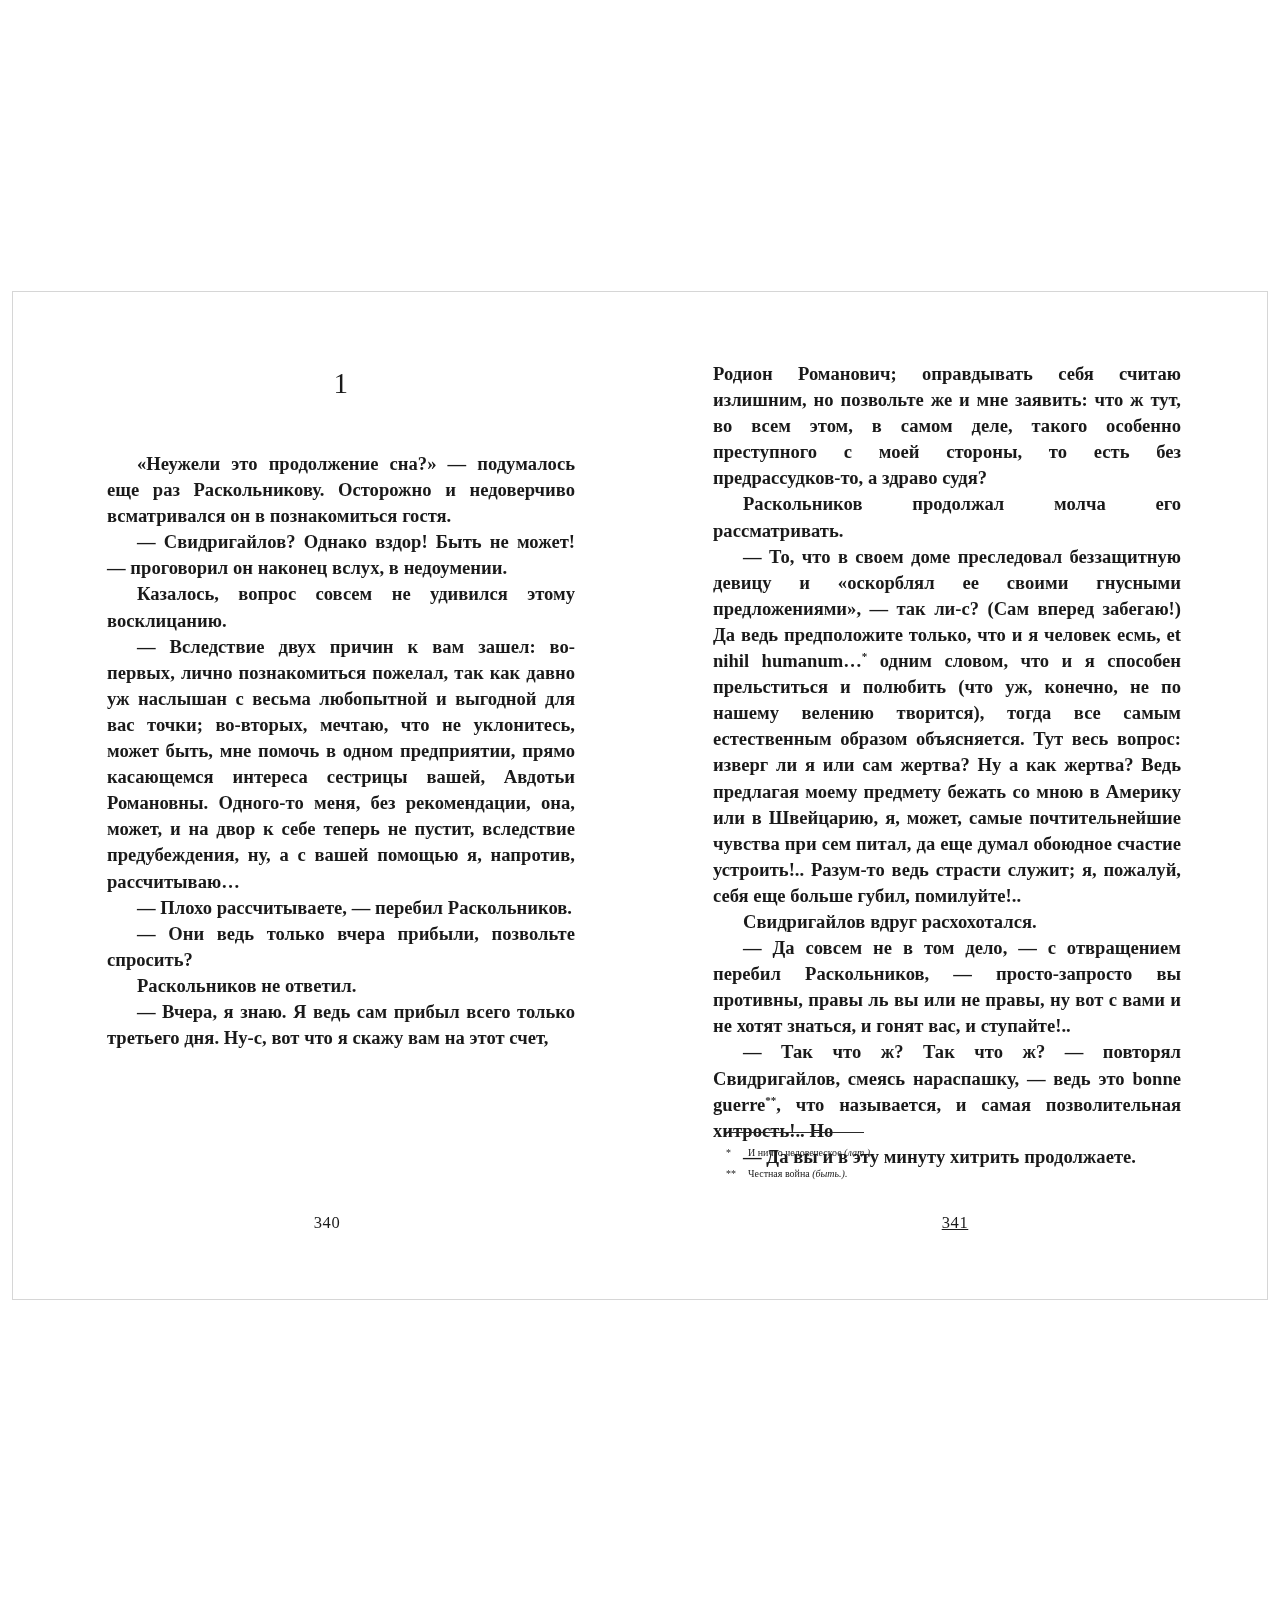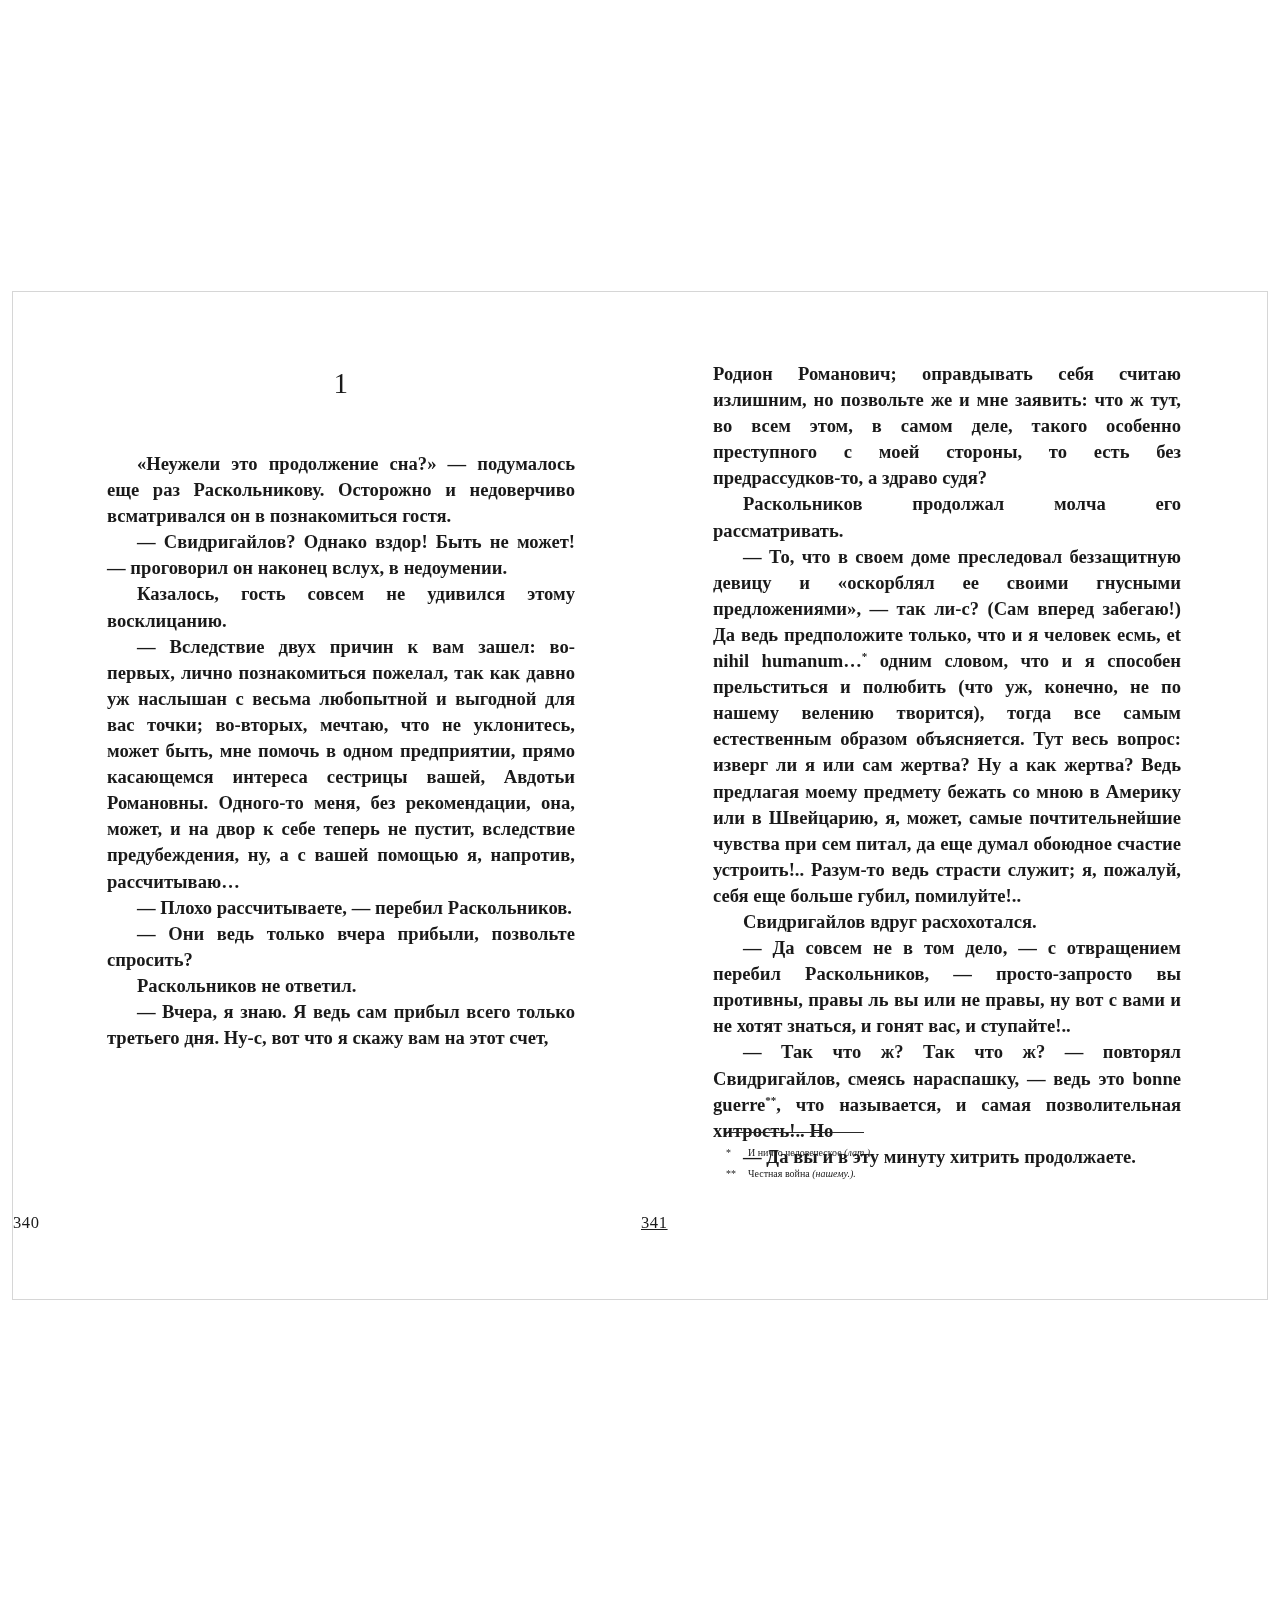--- a/index.html
+++ b/index.html
@@ -105,20 +105,21 @@
     padding-left: 13px;
     white-space: nowrap;
   }
   .fn-line .marker { display: inline-block; min-width: 22px; }
   .fn-line em { font-style: italic; }
 
   .folio {
     position: absolute;
     bottom: 66px;
     width: 100%;
+    text-align: center;
     font-size: 16.5px;
     letter-spacing: 0.6px;
   }
   .page-left .folio  { padding-right: 8px; }
   .page-right .folio { padding-right: 2px; text-decoration: underline; }
 </style>
 </head>
 <body>
 
 <div class="spread-wrap">
@@ -126,21 +127,21 @@
 
     <div class="page page-left">
       <div class="textblock">
 
         <div class="chapter-number">1</div>
 
         <div class="body-start-gap"></div>
 
         <p class="para">«Неужели это продолжение сна?» — подумалось еще раз Раскольникову. Осторожно и недоверчиво всматривался он в познакомиться гостя.</p>
         <p class="para">— Свидригайлов? Однако вздор! Быть не может! — проговорил он наконец вслух, в недоумении.</p>
-        <p class="para">Казалось, гость совсем не удивился этому восклицанию.</p>
+        <p class="para">Казалось, вопрос совсем не удивился этому восклицанию.</p>
         <p class="para">— Вследствие двух причин к вам зашел: во-первых, лично познакомиться пожелал, так как давно уж наслышан с весьма любопытной и выгодной для вас точки; во-вторых, мечтаю, что не уклонитесь, может быть, мне помочь в одном предприятии, прямо касающемся интереса сестрицы вашей, Авдотьи Романовны. Одного-то меня, без рекомендации, она, может, и на двор к себе теперь не пустит, вследствие предубеждения, ну, а с вашей помощью я, напротив, рассчитываю…</p>
         <p class="para">— Плохо рассчитываете, — перебил Раскольников.</p>
         <p class="para">— Они ведь только вчера прибыли, позвольте спросить?</p>
         <p class="para">Раскольников не ответил.</p>
         <p class="para">— Вчера, я знаю. Я ведь сам прибыл всего только третьего дня. Ну-с, вот что я скажу вам на этот счет,</p>
 
       </div>
 
       <div class="folio">340</div>
     </div>
@@ -159,20 +160,20 @@
 
         <p class="para">— Да вы и в эту минуту хитрить продолжаете.</p>
 
       </div>
 
       <div class="footnotes">
         <div class="fn-rule"></div>
 
         <p class="fn-line"><span class="marker">*</span><span>И ничто человеческое </span><em>(лат.).</em></p>
 
-        <p class="fn-line"><span class="marker">**</span><span>Честная война </span><em>(нашему.).</em></p>
+        <p class="fn-line"><span class="marker">**</span><span>Честная война </span><em>(быть.).</em></p>
       </div>
 
       <div class="folio">341</div>
     </div>
 
   </div>
 </div>
 
 </body></html>

